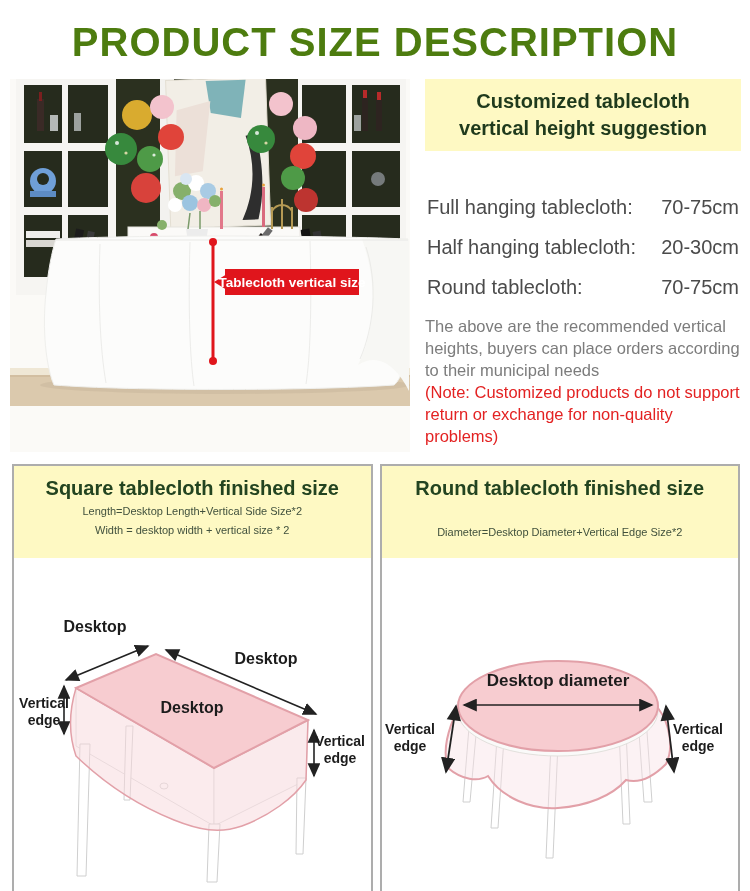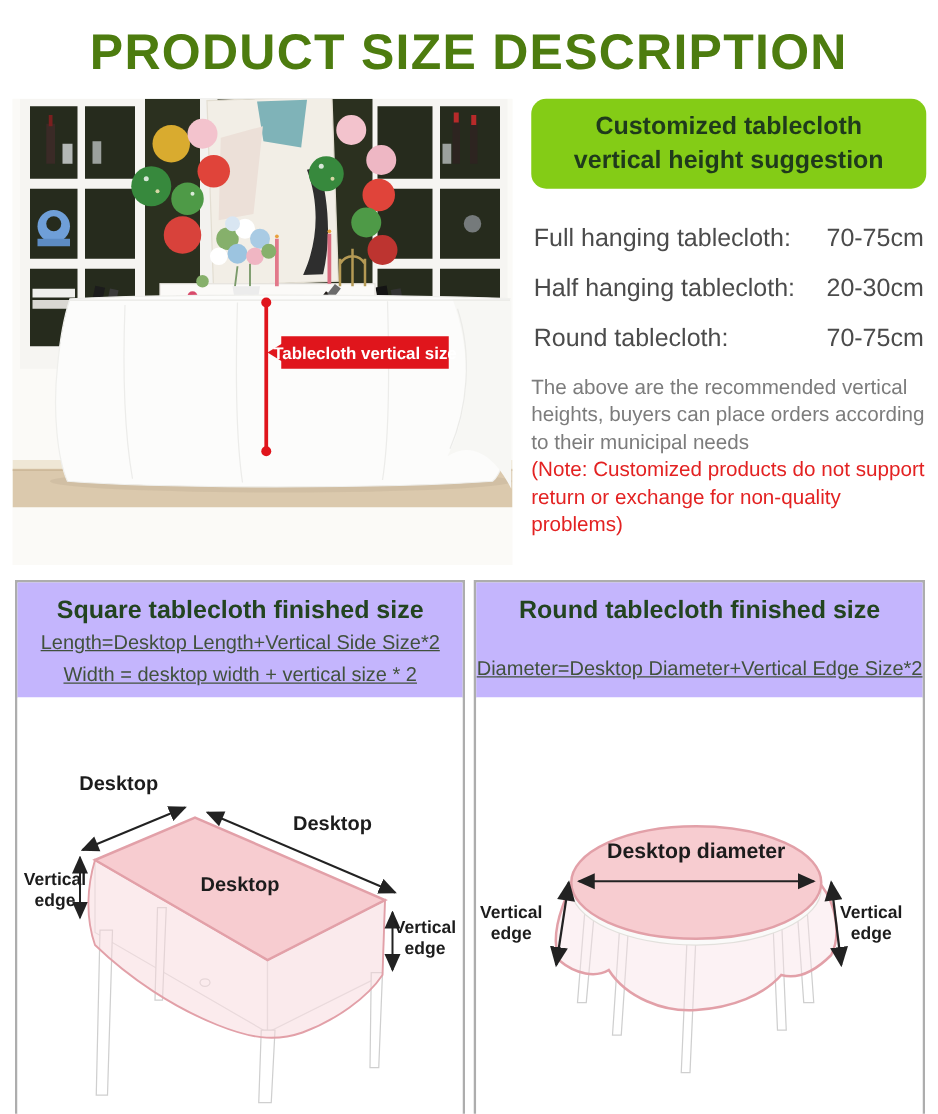--- a/index.html
+++ b/index.html
@@ -6,33 +6,33 @@
   body{width:750px;height:891px;font-family:"Liberation Sans",sans-serif;overflow:hidden;position:relative;}
   .page-title{
     text-align:center;padding-top:20px;font-size:40px;font-weight:bold;
     color:#4d7c0f;letter-spacing:1px;line-height:1.1;
   }
   .top-section{display:flex;margin-top:15px;padding-left:10px;}
   .photo{width:400px;height:373px;position:relative;flex:none;background:#fbfaf7;}
   .photo svg{display:block;}
   .right-col{width:316px;margin-left:15px;flex:none;}
   .suggestion-header{
-    background:#84cc16;color:#1f3a1c;font-size:20px;font-weight:bold;
-    text-align:center;padding:9px 14px;line-height:1.35;border-radius:12px;
+    background:#fef9c3;color:#1f3a1c;font-size:20px;font-weight:bold;
+    text-align:center;padding:9px 14px;line-height:1.35;
   }
-  .suggestion-rows{margin-top:29px;padding:0 2px;}
+  .suggestion-rows{margin-top:45px;padding:0 2px;}
   .suggestion-row{display:flex;justify-content:space-between;font-size:20px;color:#4b4b4b;margin-bottom:17px;}
   .suggestion-row .val{color:#4b4b4b;}
   .suggestion-note{margin-top:7px;font-size:16.5px;color:#7c7c7c;line-height:1.33;}
   .suggestion-warning{font-size:16.5px;color:#e32222;line-height:1.33;}
   .bottom-section{display:flex;gap:7px;margin:12px 10px 0 12px;}
   .panel{flex:1;border:2px solid #adadad;background:#ffffff;}
-  .panel-header{background:#c4b5fd;text-align:center;height:92px;box-sizing:border-box;padding-top:9px;}
+  .panel-header{background:#fef9c3;text-align:center;height:92px;box-sizing:border-box;padding-top:9px;}
   .panel-title{font-size:20px;font-weight:bold;color:#234420;line-height:1.3;}
-  .panel-formula{font-size:16px;color:#41513d;line-height:1.42;margin-top:3px;white-space:nowrap;text-decoration:underline;}
+  .panel-formula{font-size:11px;color:#41513d;line-height:1.42;margin-top:3px;white-space:nowrap;}
   .panel-body{height:358px;background:#ffffff;overflow:hidden;}
   .panel-body svg{display:block;}
   svg text{font-family:"Liberation Sans",sans-serif;}
   .diagram-label{font-size:16px;font-weight:bold;fill:#1c1c1c;}
   .diagram-label-sm{font-size:14px;font-weight:bold;fill:#1c1c1c;}
 </style>
 </head>
 <body>
 
 <div class="page-title">PRODUCT SIZE DESCRIPTION</div>

